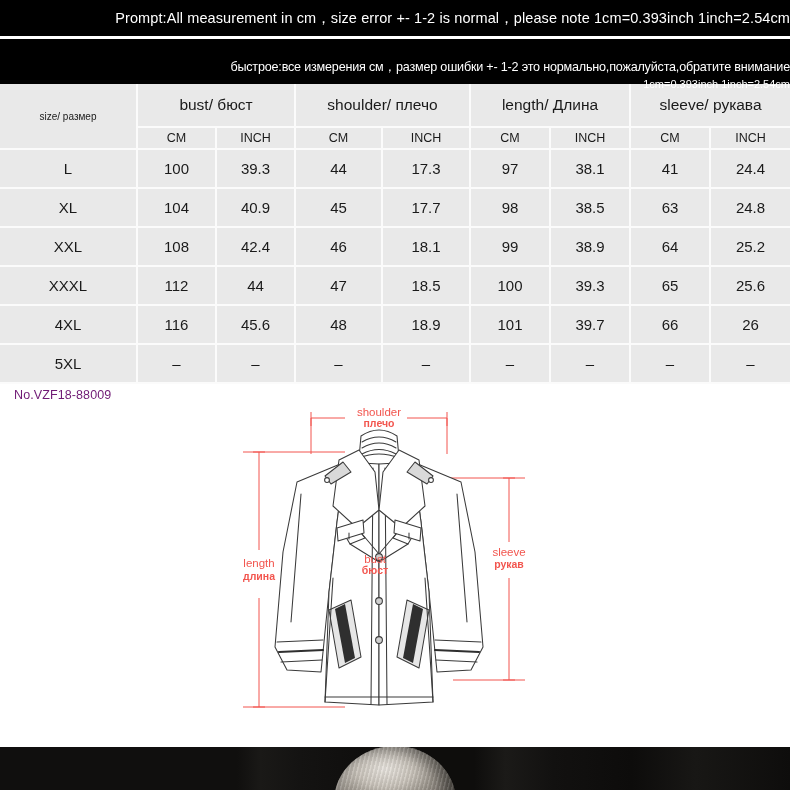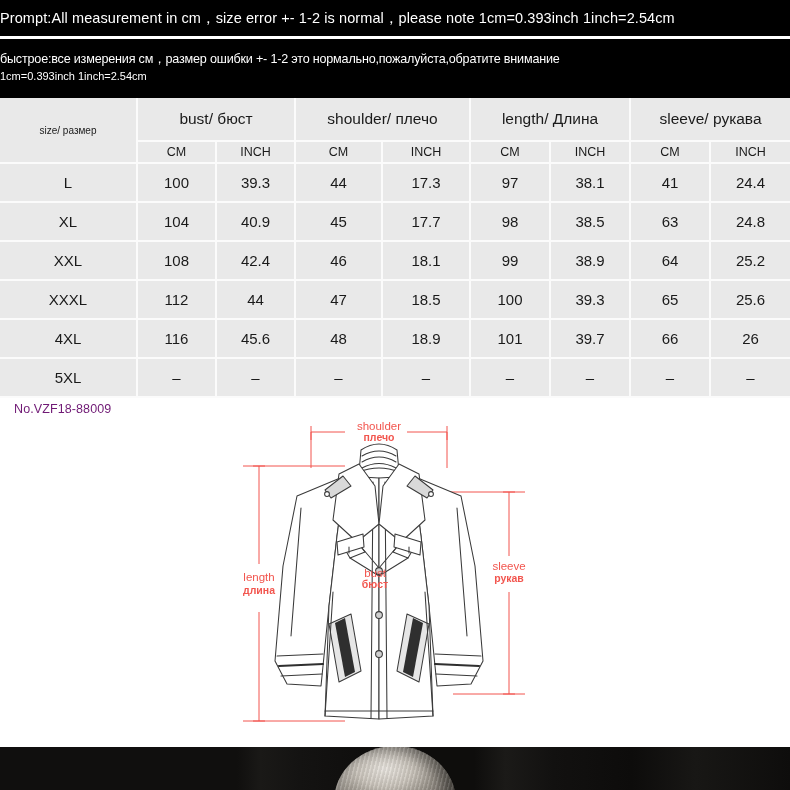--- a/index.html
+++ b/index.html
@@ -12,38 +12,38 @@
     position: relative;
     width: 790px; height: 790px;
     overflow: hidden;
     background: #ffffff;
   }
 
   
   .banner {
     background: #000000;
     color: #ffffff;
-    text-align: left;
+    text-align: right;
     width: 100%;
   }
   #banner-en {
     height: 36px;
     line-height: 36px;
     font-size: 14.5px;
     letter-spacing: 0.1px;
     white-space: nowrap;
   }
   .banner-sep {
     height: 3px;
     background: #ffffff;
     width: 100%;
   }
   #banner-ru {
-    height: 59px;
-    padding-top: 12px;
+    height: 45px;
+    padding-top: 20px;
     font-size: 13px;
   }
   #banner-ru .ru-line1 {
     display: block;
     letter-spacing: -0.2px;
     white-space: nowrap;
     font-size: 12.6px;
   }
   #banner-ru .ru-line2 {
     display: block;

